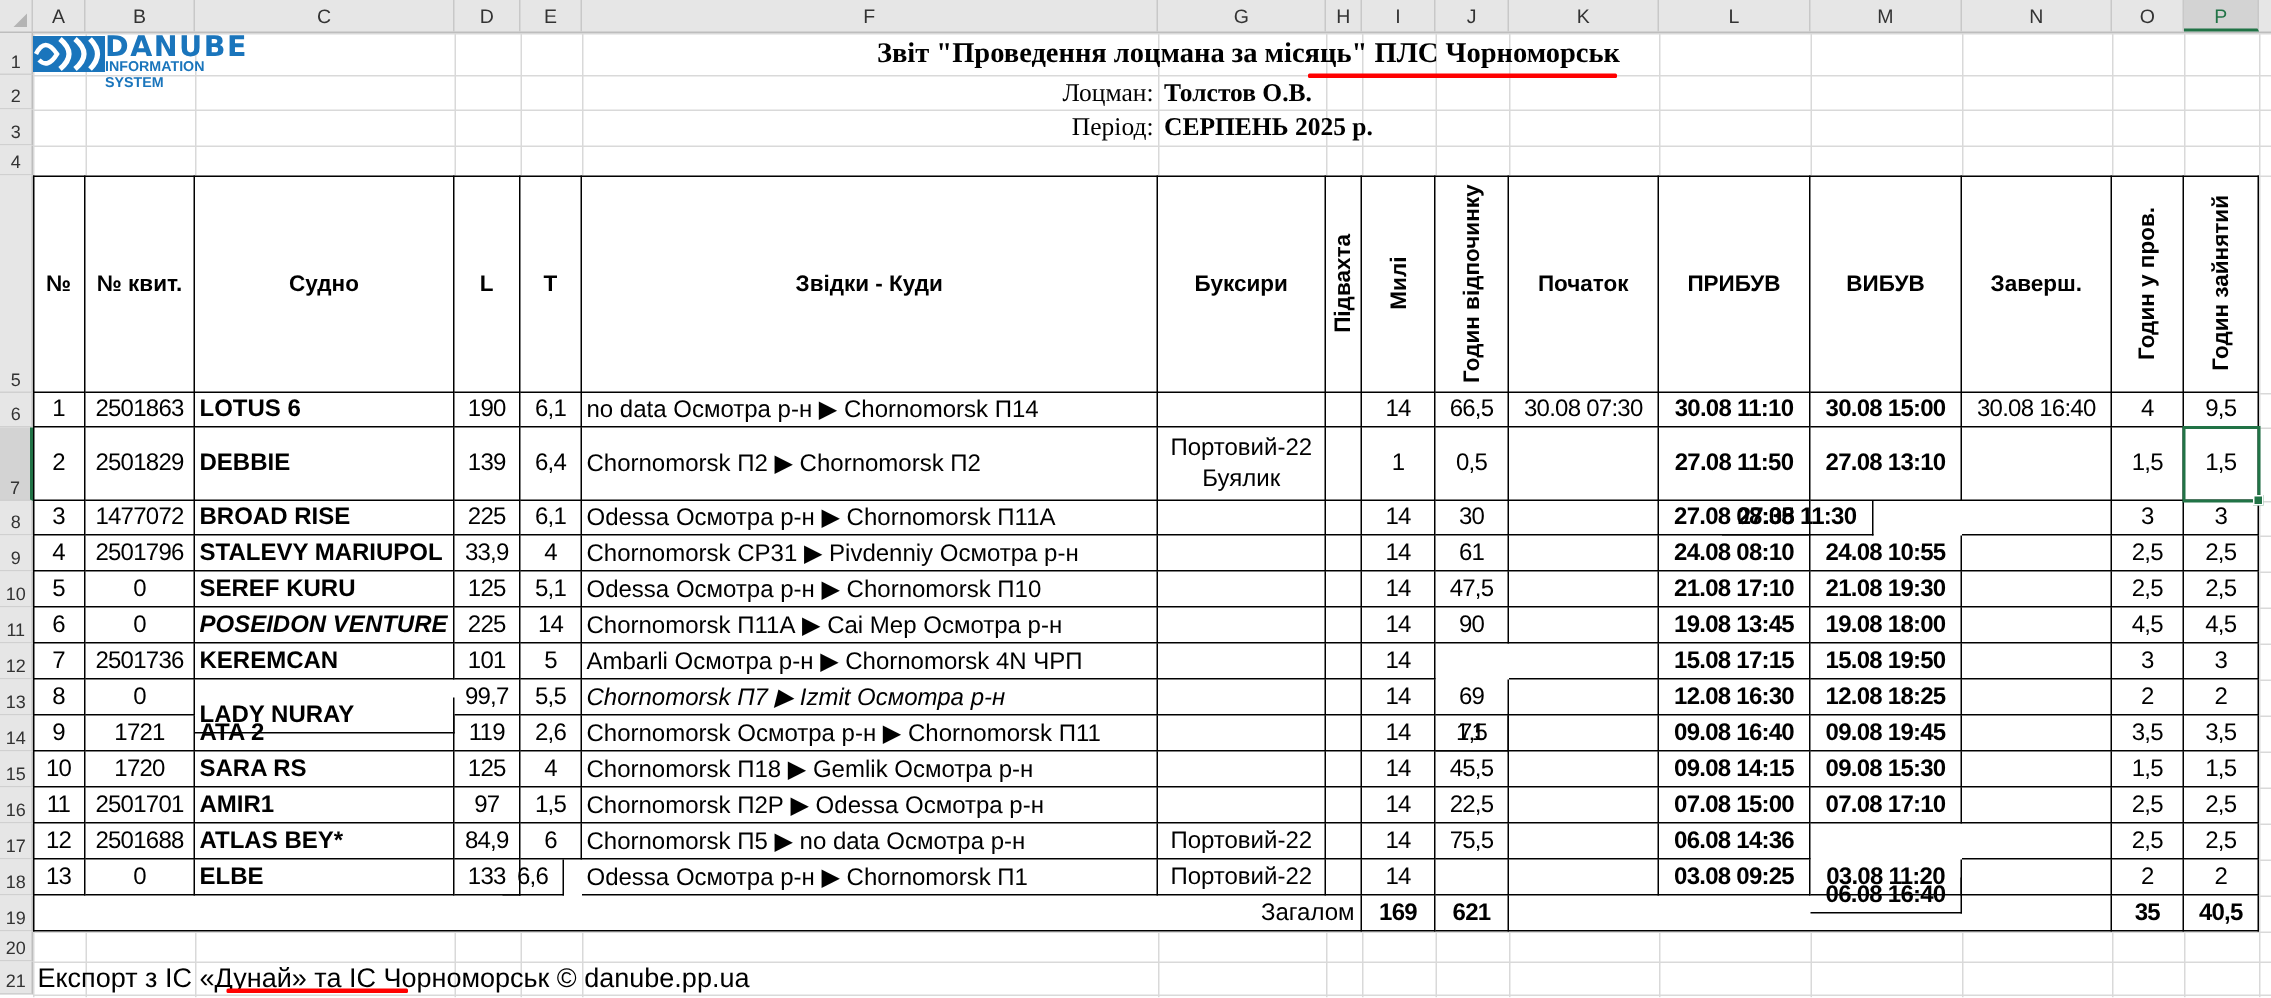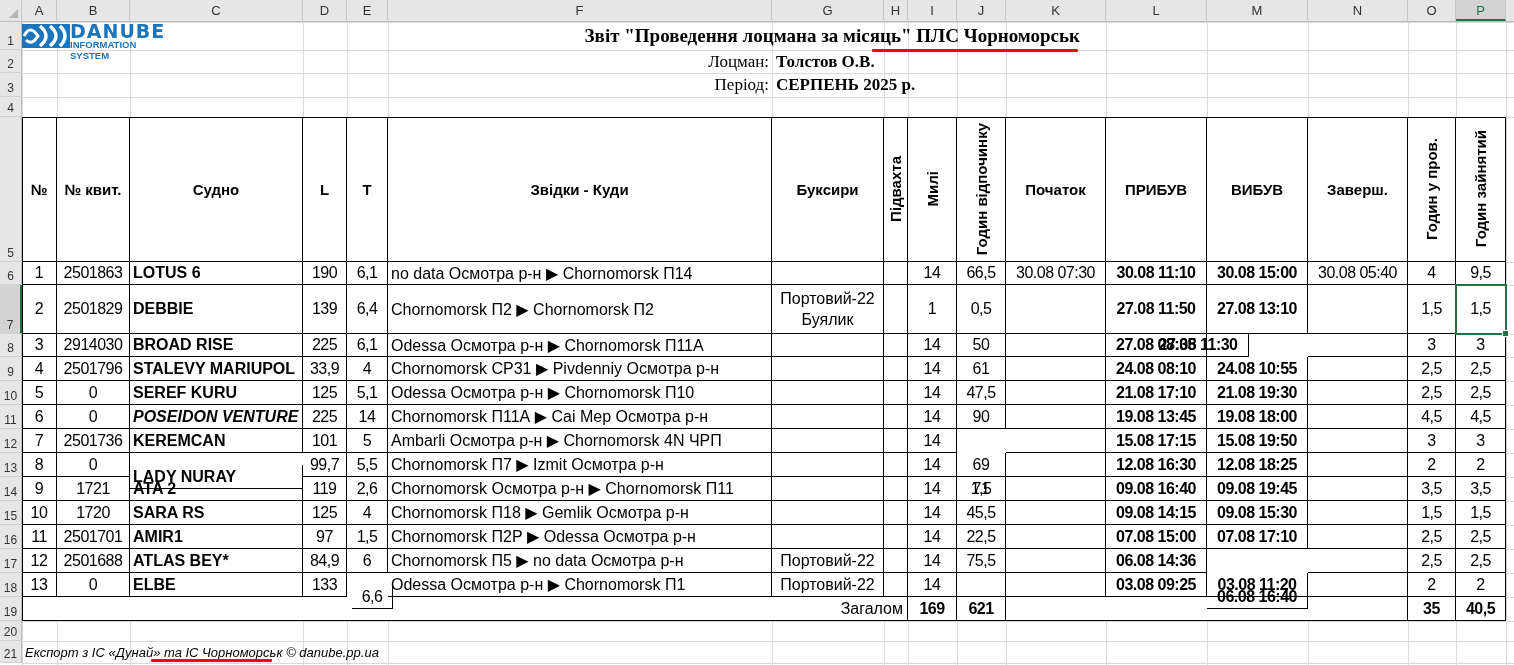--- a/index.html
+++ b/index.html
@@ -22,21 +22,21 @@
   .right { justify-content:flex-end; padding-right:4px; }
   .left { justify-content:flex-start; padding-left:3px; }
   .hdr { font-weight:bold; font-size:15px; }
   .vert { writing-mode:vertical-rl; transform:rotate(180deg); font-weight:bold; font-size:15px; line-height:17px; text-align:center; }
   .title { font-family:"Liberation Serif", serif; font-weight:bold; font-size:19px; }
   .serif { font-family:"Liberation Serif", serif; font-size:17px; }
   .logo { position:absolute; left:22px; top:22px; width:150px; height:28px; }
   .redline { position:absolute; background:#ff0000; height:3px; border-radius:1px; }
   .sel-cell { position:absolute; border:2px solid #217346; box-sizing:border-box; }
   .sel-cell:after { content:""; position:absolute; right:-4px; bottom:-4px; width:5px; height:5px; background:#217346; border:1px solid #fff; }
-  .footer { font-style:italic; font-size:13px; }
+  .footer { font-size:18px; }
 </style>
 </head>
 <body>
 
 <div class="grid" id="grid">
     <div class="gl" style="left:22px;top:22px;width:1px;height:643px;"></div>
     <div class="gl" style="left:57px;top:22px;width:1px;height:643px;"></div>
     <div class="gl" style="left:130px;top:22px;width:1px;height:643px;"></div>
     <div class="gl" style="left:303px;top:22px;width:1px;height:643px;"></div>
     <div class="gl" style="left:347px;top:22px;width:1px;height:643px;"></div>
@@ -211,21 +211,21 @@
     <div class="cell tb center num" style="left:303px;top:262px;width:44px;height:23px;">190</div>
     <div class="cell tb center num" style="left:347px;top:262px;width:41px;height:23px;">6,1</div>
     <div class="cell tb left" style="left:388px;top:262px;width:384px;height:23px;"> no data Осмотра р-н ▶  Chornomorsk П14</div>
     <div class="cell tb center" style="left:772px;top:262px;width:112px;height:23px;"></div>
     <div class="cell tb center" style="left:884px;top:262px;width:24px;height:23px;"></div>
     <div class="cell tb center num" style="left:908px;top:262px;width:49px;height:23px;">14</div>
     <div class="cell tb center num" style="left:957px;top:262px;width:49px;height:23px;">66,5</div>
     <div class="cell tb center num" style="left:1006px;top:262px;width:100px;height:23px;">30.08 07:30</div>
     <div class="cell tb center b num" style="left:1106px;top:262px;width:101px;height:23px;">30.08 11:10</div>
     <div class="cell tb center b num" style="left:1207px;top:262px;width:101px;height:23px;">30.08 15:00</div>
-    <div class="cell tb center num" style="left:1308px;top:262px;width:100px;height:23px;">30.08 05:40</div>
+    <div class="cell tb center num" style="left:1308px;top:262px;width:100px;height:23px;">30.08 16:40</div>
     <div class="cell tb center num" style="left:1408px;top:262px;width:48px;height:23px;">4</div>
     <div class="cell tb center num" style="left:1456px;top:262px;width:50px;height:23px;">9,5</div>
     <div class="cell tb center num" style="left:22px;top:285px;width:35px;height:49px;">2</div>
     <div class="cell tb center num" style="left:57px;top:285px;width:73px;height:49px;">2501829</div>
     <div class="cell tb left b" style="left:130px;top:285px;width:173px;height:49px;">DEBBIE</div>
     <div class="cell tb center num" style="left:303px;top:285px;width:44px;height:49px;">139</div>
     <div class="cell tb center num" style="left:347px;top:285px;width:41px;height:49px;">6,4</div>
     <div class="cell tb left" style="left:388px;top:285px;width:384px;height:49px;">Chornomorsk П2 ▶  Chornomorsk П2</div>
     <div class="cell tb center" style="left:772px;top:285px;width:112px;height:49px;flex-direction:column;justify-content:center;line-height:21px;">
       <span>Портовий-22</span>
@@ -234,29 +234,29 @@
     <div class="cell tb center" style="left:884px;top:285px;width:24px;height:49px;"></div>
     <div class="cell tb center num" style="left:908px;top:285px;width:49px;height:49px;">1</div>
     <div class="cell tb center num" style="left:957px;top:285px;width:49px;height:49px;">0,5</div>
     <div class="cell tb center num" style="left:1006px;top:285px;width:100px;height:49px;"></div>
     <div class="cell tb center b num" style="left:1106px;top:285px;width:101px;height:49px;">27.08 11:50</div>
     <div class="cell tb center b num" style="left:1207px;top:285px;width:101px;height:49px;">27.08 13:10</div>
     <div class="cell tb center num" style="left:1308px;top:285px;width:100px;height:49px;"></div>
     <div class="cell tb center num" style="left:1408px;top:285px;width:48px;height:49px;">1,5</div>
     <div class="cell tb center num" style="left:1456px;top:285px;width:50px;height:49px;">1,5</div>
     <div class="cell tb center num" style="left:22px;top:334px;width:35px;height:23px;">3</div>
-    <div class="cell tb center num" style="left:57px;top:334px;width:73px;height:23px;">2914030</div>
+    <div class="cell tb center num" style="left:57px;top:334px;width:73px;height:23px;">1477072</div>
     <div class="cell tb left b" style="left:130px;top:334px;width:173px;height:23px;">BROAD RISE</div>
     <div class="cell tb center num" style="left:303px;top:334px;width:44px;height:23px;">225</div>
     <div class="cell tb center num" style="left:347px;top:334px;width:41px;height:23px;">6,1</div>
     <div class="cell tb left" style="left:388px;top:334px;width:384px;height:23px;">Odessa Осмотра р-н ▶  Chornomorsk П11А</div>
     <div class="cell tb center" style="left:772px;top:334px;width:112px;height:23px;"></div>
     <div class="cell tb center" style="left:884px;top:334px;width:24px;height:23px;"></div>
     <div class="cell tb center num" style="left:908px;top:334px;width:49px;height:23px;">14</div>
-    <div class="cell tb center num" style="left:957px;top:334px;width:49px;height:23px;">50</div>
+    <div class="cell tb center num" style="left:957px;top:334px;width:49px;height:23px;">30</div>
     <div class="cell tb center num" style="left:1006px;top:334px;width:100px;height:23px;"></div>
     <div class="cell tb center b num" style="left:1106px;top:334px;width:101px;height:23px;">27.08 08:35</div>
     <div class="cell tb center b num" style="left:1148px;top:334px;width:101px;height:23px;">27.08 11:30</div>
     <div class="cell tb center num" style="left:1308px;top:334px;width:100px;height:23px;"></div>
     <div class="cell tb center num" style="left:1408px;top:334px;width:48px;height:23px;">3</div>
     <div class="cell tb center num" style="left:1456px;top:334px;width:50px;height:23px;">3</div>
     <div class="cell tb center num" style="left:22px;top:357px;width:35px;height:24px;">4</div>
     <div class="cell tb center num" style="left:57px;top:357px;width:73px;height:24px;">2501796</div>
     <div class="cell tb left b" style="left:130px;top:357px;width:173px;height:24px;">STALEVY MARIUPOL</div>
     <div class="cell tb center num" style="left:303px;top:357px;width:44px;height:24px;">33,9</div>
@@ -318,21 +318,21 @@
     <div class="cell tb center b num" style="left:1106px;top:429px;width:101px;height:24px;">15.08 17:15</div>
     <div class="cell tb center b num" style="left:1207px;top:429px;width:101px;height:24px;">15.08 19:50</div>
     <div class="cell tb center num" style="left:1308px;top:429px;width:100px;height:24px;"></div>
     <div class="cell tb center num" style="left:1408px;top:429px;width:48px;height:24px;">3</div>
     <div class="cell tb center num" style="left:1456px;top:429px;width:50px;height:24px;">3</div>
     <div class="cell tb center num" style="left:22px;top:453px;width:35px;height:24px;">8</div>
     <div class="cell tb center num" style="left:57px;top:453px;width:73px;height:24px;">0</div>
     <div class="cell tb left b" style="left:130px;top:453px;width:173px;height:24px;margin-top:12px;">LADY NURAY</div>
     <div class="cell tb center num" style="left:303px;top:453px;width:44px;height:24px;">99,7</div>
     <div class="cell tb center num" style="left:347px;top:453px;width:41px;height:24px;">5,5</div>
-    <div class="cell tb left" style="left:388px;top:453px;width:384px;height:24px;">Chornomorsk П7 ▶  Izmit Осмотра р-н</div>
+    <div class="cell tb left" style="left:388px;top:453px;width:384px;height:24px;font-style:italic;">Chornomorsk П7 ▶  Izmit Осмотра р-н</div>
     <div class="cell tb center" style="left:772px;top:453px;width:112px;height:24px;"></div>
     <div class="cell tb center" style="left:884px;top:453px;width:24px;height:24px;"></div>
     <div class="cell tb center num" style="left:908px;top:453px;width:49px;height:24px;">14</div>
     <div class="cell tb center num" style="left:957px;top:453px;width:49px;height:24px;">69</div>
     <div class="cell tb center num" style="left:1006px;top:453px;width:100px;height:24px;"></div>
     <div class="cell tb center b num" style="left:1106px;top:453px;width:101px;height:24px;">12.08 16:30</div>
     <div class="cell tb center b num" style="left:1207px;top:453px;width:101px;height:24px;">12.08 18:25</div>
     <div class="cell tb center num" style="left:1308px;top:453px;width:100px;height:24px;"></div>
     <div class="cell tb center num" style="left:1408px;top:453px;width:48px;height:24px;">2</div>
     <div class="cell tb center num" style="left:1456px;top:453px;width:50px;height:24px;">2</div>
@@ -397,21 +397,21 @@
     <div class="cell tb center num" style="left:1006px;top:549px;width:100px;height:24px;"></div>
     <div class="cell tb center b num" style="left:1106px;top:549px;width:101px;height:24px;">06.08 14:36</div>
     <div class="cell tb center b num" style="left:1207px;top:549px;width:101px;height:24px;margin-top:36px;">06.08 16:40</div>
     <div class="cell tb center num" style="left:1308px;top:549px;width:100px;height:24px;"></div>
     <div class="cell tb center num" style="left:1408px;top:549px;width:48px;height:24px;">2,5</div>
     <div class="cell tb center num" style="left:1456px;top:549px;width:50px;height:24px;">2,5</div>
     <div class="cell tb center num" style="left:22px;top:573px;width:35px;height:24px;">13</div>
     <div class="cell tb center num" style="left:57px;top:573px;width:73px;height:24px;">0</div>
     <div class="cell tb left b" style="left:130px;top:573px;width:173px;height:24px;">ELBE</div>
     <div class="cell tb center num" style="left:303px;top:573px;width:44px;height:24px;">133</div>
-    <div class="cell tb center num" style="left:352px;top:573px;width:41px;height:24px;margin-top:12px;">6,6</div>
+    <div class="cell tb center num" style="left:335px;top:573px;width:41px;height:24px;">6,6</div>
     <div class="cell tb left" style="left:388px;top:573px;width:384px;height:24px;">Odessa Осмотра р-н ▶  Chornomorsk П1</div>
     <div class="cell tb center" style="left:772px;top:573px;width:112px;height:24px;">Портовий-22</div>
     <div class="cell tb center" style="left:884px;top:573px;width:24px;height:24px;"></div>
     <div class="cell tb center num" style="left:908px;top:573px;width:49px;height:24px;">14</div>
     <div class="cell tb center num" style="left:957px;top:573px;width:49px;height:24px;"></div>
     <div class="cell tb center num" style="left:1006px;top:573px;width:100px;height:24px;"></div>
     <div class="cell tb center b num" style="left:1106px;top:573px;width:101px;height:24px;">03.08 09:25</div>
     <div class="cell tb center b num" style="left:1207px;top:573px;width:101px;height:24px;">03.08 11:20</div>
     <div class="cell tb center num" style="left:1308px;top:573px;width:100px;height:24px;"></div>
     <div class="cell tb center num" style="left:1408px;top:573px;width:48px;height:24px;">2</div>

